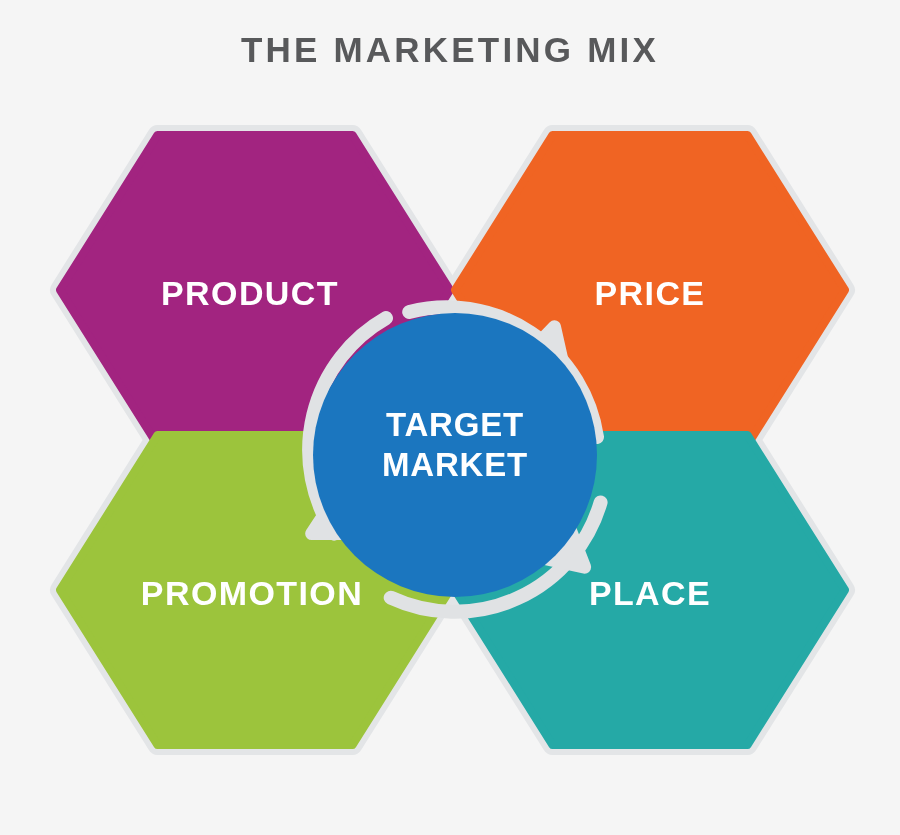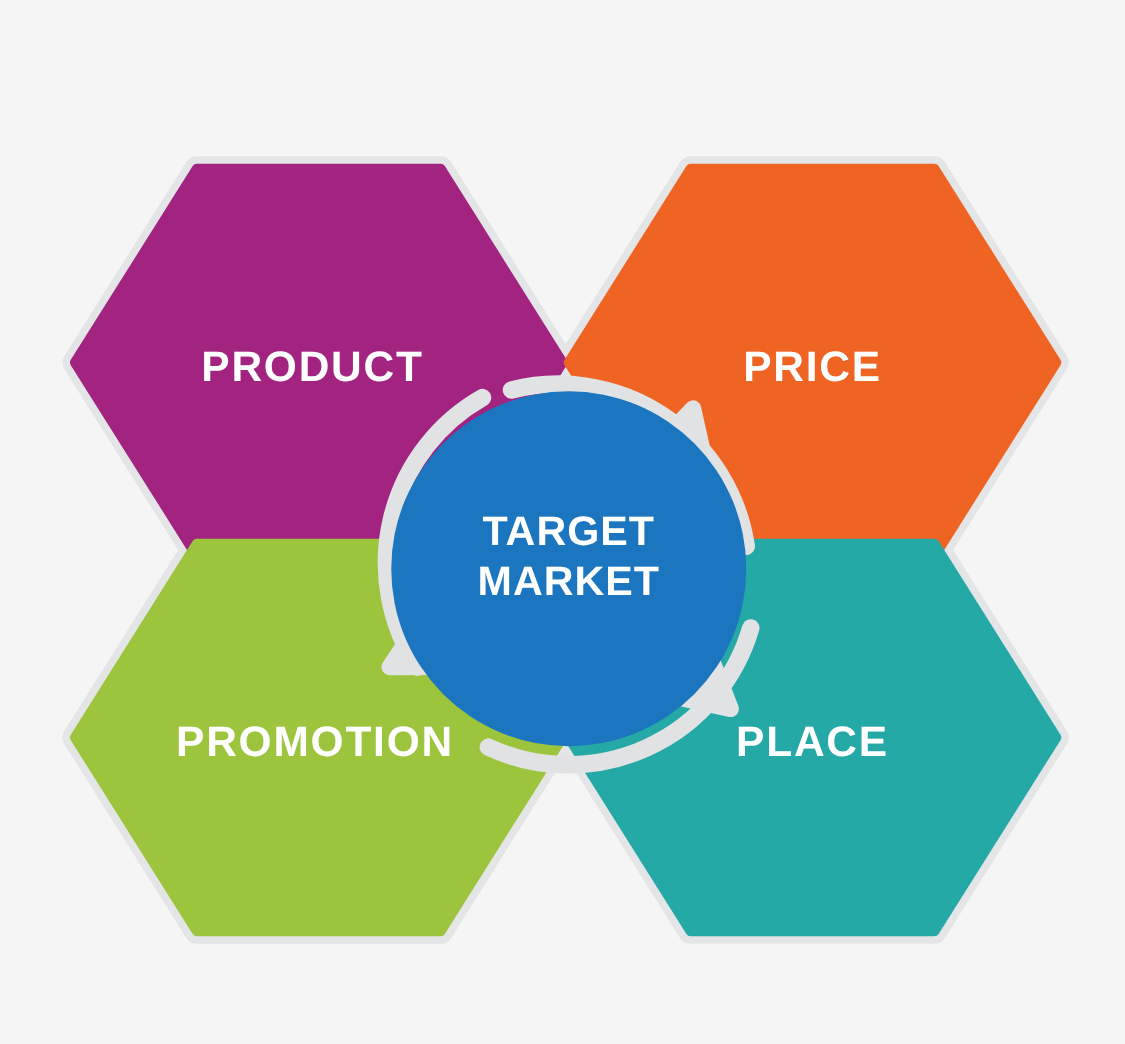--- a/index.html
+++ b/index.html
@@ -49,20 +49,21 @@
     font-weight: bold;
     fill: #ffffff;
     letter-spacing: 0.8px;
   }
 </style>
 </head>
 <body style="background: rgb(245, 245, 245);">
 
 <div id="canvas" style="background: rgb(245, 245, 245);">
 
+  <div id="title" style="color: rgb(88, 89, 91);">THE MARKETING MIX</div>
 
   <svg id="diagram" width="900" height="835" viewBox="0 0 900 835" xmlns="http://www.w3.org/2000/svg">
 
     <defs>
 
       <path id="hexshape" d="M -195 0
                L -97.5 -155
                L 97.5 -155
                L 195 0
                L 97.5 155

